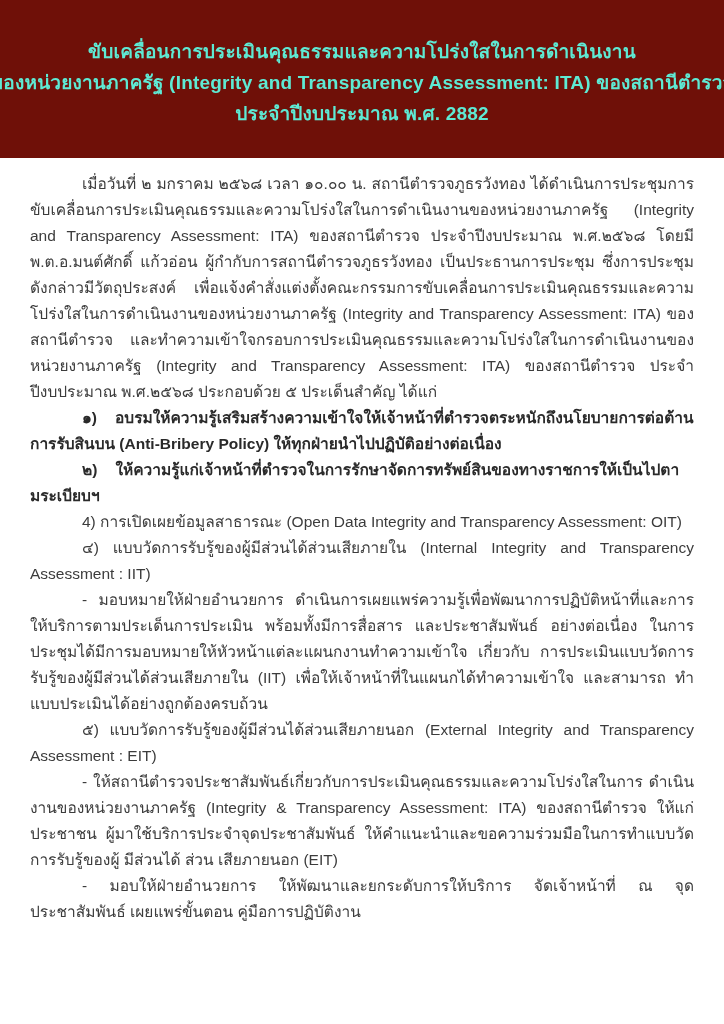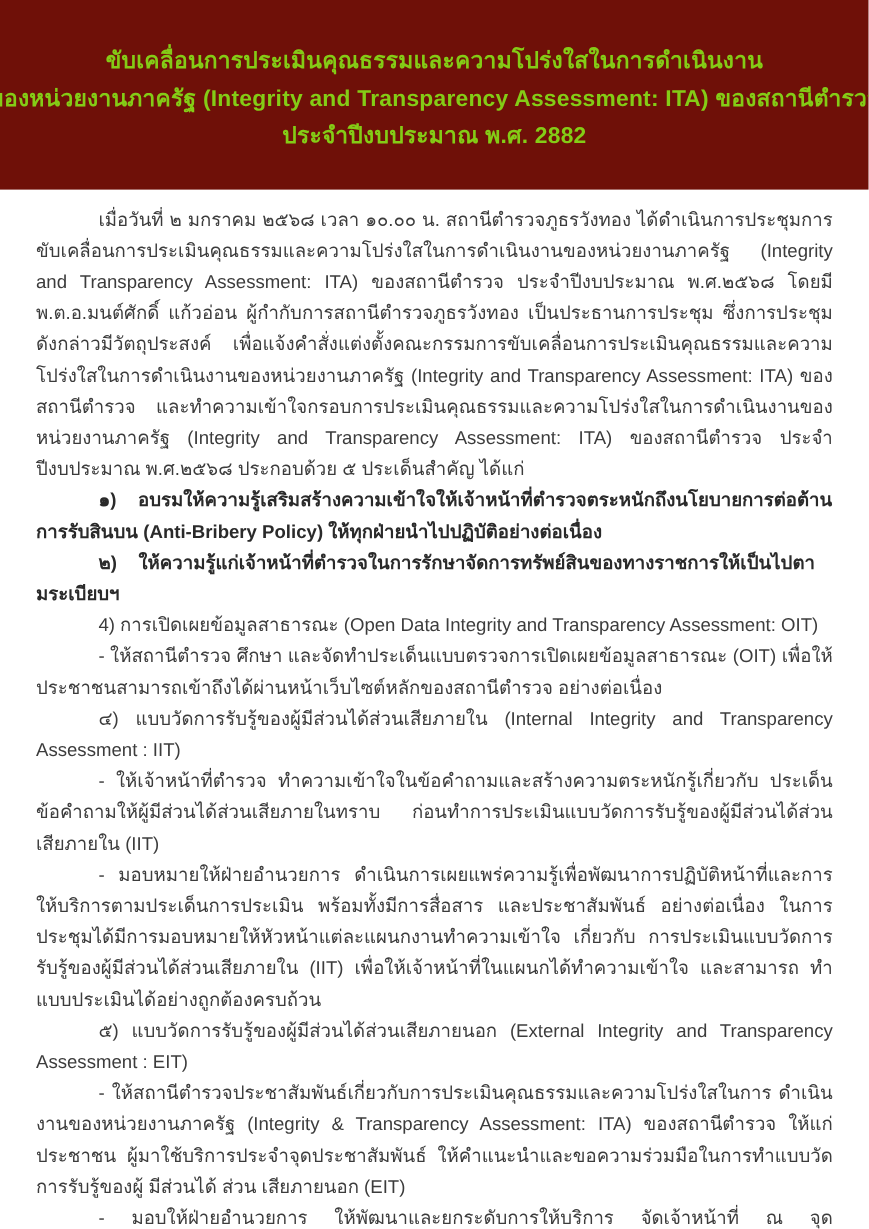--- a/index.html
+++ b/index.html
@@ -21,21 +21,21 @@
     width: 724px;
     height: 158px;
     background: #6f1008;
     display: flex;
     flex-direction: column;
     justify-content: center;
     align-items: center;
     padding: 6px 16px 0 16px;
   }
   .header-banner .title-line {
-    color: #84cc16;
+    color: #5eead4;
     font-size: 19px;
     line-height: 31px;
     font-weight: bold;
     text-align: center;
     letter-spacing: 0.2px;
     white-space: nowrap;
   }
   .doc-body {
     box-sizing: border-box;
     padding: 13px 30px 0 30px;
@@ -68,22 +68,20 @@
     <div class="title-line">ขับเคลื่อนการประเมินคุณธรรมและความโปร่งใสในการดำเนินงาน</div>
     <div class="title-line">ของหน่วยงานภาครัฐ (Integrity and Transparency Assessment: ITA) ของสถานีตำรวจ</div>
     <div class="title-line">ประจำปีงบประมาณ พ.ศ. 2882</div>
   </div>
 
   <div class="doc-body">
       <p class="para">เมื่อวันที่ ๒ มกราคม ๒๕๖๘ เวลา ๑๐.๐๐ น. สถานีตำรวจภูธรวังทอง ได้ดำเนินการประชุมการขับเคลื่อนการประเมินคุณธรรมและความโปร่งใสในการดำเนินงานของหน่วยงานภาครัฐ (Integrity and Transparency Assessment: ITA) ของสถานีตำรวจ ประจำปีงบประมาณ พ.ศ.๒๕๖๘  โดยมี  พ.ต.อ.มนต์ศักดิ์ แก้วอ่อน ผู้กำกับการสถานีตำรวจภูธรวังทอง เป็นประธานการประชุม ซึ่งการประชุมดังกล่าวมีวัตถุประสงค์  เพื่อแจ้งคำสั่งแต่งตั้งคณะกรรมการขับเคลื่อนการประเมินคุณธรรมและความโปร่งใสในการดำเนินงานของหน่วยงานภาครัฐ (Integrity and Transparency Assessment: ITA) ของสถานีตำรวจ และทำความเข้าใจกรอบการประเมินคุณธรรมและความโปร่งใสในการดำเนินงานของหน่วยงานภาครัฐ (Integrity and Transparency Assessment: ITA) ของสถานีตำรวจ ประจำปีงบประมาณ พ.ศ.๒๕๖๘ ประกอบด้วย ๕ ประเด็นสำคัญ   ได้แก่</p>
       <p class="para bold"><span class="marker">๑)</span>อบรมให้ความรู้เสริมสร้างความเข้าใจให้เจ้าหน้าที่ตำรวจตระหนักถึงนโยบายการต่อต้านการรับสินบน (Anti-Bribery Policy) ให้ทุกฝ่ายนำไปปฏิบัติอย่างต่อเนื่อง</p>
       <p class="para bold"><span class="marker">๒)</span>ให้ความรู้แก่เจ้าหน้าที่ตำรวจในการรักษาจัดการทรัพย์สินของทางราชการให้เป็นไปตามระเบียบฯ</p>
       <p class="para">4)  การเปิดเผยข้อมูลสาธารณะ (Open Data Integrity and Transparency Assessment: OIT)</p>
-      <p class="para">- ให้สถานีตำรวจ ศึกษา และจัดทำประเด็นแบบตรวจการเปิดเผยข้อมูลสาธารณะ (OIT) เพื่อให้ประชาชนสามารถเข้าถึงได้ผ่านหน้าเว็บไซต์หลักของสถานีตำรวจ อย่างต่อเนื่อง</p>
       <p class="para">๔) แบบวัดการรับรู้ของผู้มีส่วนได้ส่วนเสียภายใน (Internal Integrity and Transparency Assessment : IIT)</p>
-      <p class="para">- ให้เจ้าหน้าที่ตำรวจ ทำความเข้าใจในข้อคำถามและสร้างความตระหนักรู้เกี่ยวกับ ประเด็น ข้อคำถามให้ผู้มีส่วนได้ส่วนเสียภายในทราบ ก่อนทำการประเมินแบบวัดการรับรู้ของผู้มีส่วนได้ส่วนเสียภายใน (IIT)</p>
       <p class="para">- มอบหมายให้ฝ่ายอำนวยการ ดำเนินการเผยแพร่ความรู้เพื่อพัฒนาการปฏิบัติหน้าที่และการ ให้บริการตามประเด็นการประเมิน พร้อมทั้งมีการสื่อสาร และประชาสัมพันธ์ อย่างต่อเนื่อง  ในการประชุมได้มีการมอบหมายให้หัวหน้าแต่ละแผนกงานทำความเข้าใจ เกี่ยวกับ การประเมินแบบวัดการรับรู้ของผู้มีส่วนได้ส่วนเสียภายใน (IIT) เพื่อให้เจ้าหน้าที่ในแผนกได้ทำความเข้าใจ และสามารถ ทำแบบประเมินได้อย่างถูกต้องครบถ้วน</p>
       <p class="para">๕) แบบวัดการรับรู้ของผู้มีส่วนได้ส่วนเสียภายนอก (External Integrity and Transparency Assessment : EIT)</p>
       <p class="para">- ให้สถานีตำรวจประชาสัมพันธ์เกี่ยวกับการประเมินคุณธรรมและความโปร่งใสในการ ดำเนินงานของหน่วยงานภาครัฐ (Integrity &amp; Transparency Assessment: ITA) ของสถานีตำรวจ ให้แก่ ประชาชน ผู้มาใช้บริการประจำจุดประชาสัมพันธ์ ให้คำแนะนำและขอความร่วมมือในการทำแบบวัดการรับรู้ของผู้ มีส่วนได้ ส่วน เสียภายนอก (EIT)</p>
       <p class="para">- มอบให้ฝ่ายอำนวยการ ให้พัฒนาและยกระดับการให้บริการ จัดเจ้าหน้าที่ ณ จุด ประชาสัมพันธ์ เผยแพร่ขั้นตอน คู่มือการปฏิบัติงาน</p>
     </div>
 
 </div>
 
 </body></html>

